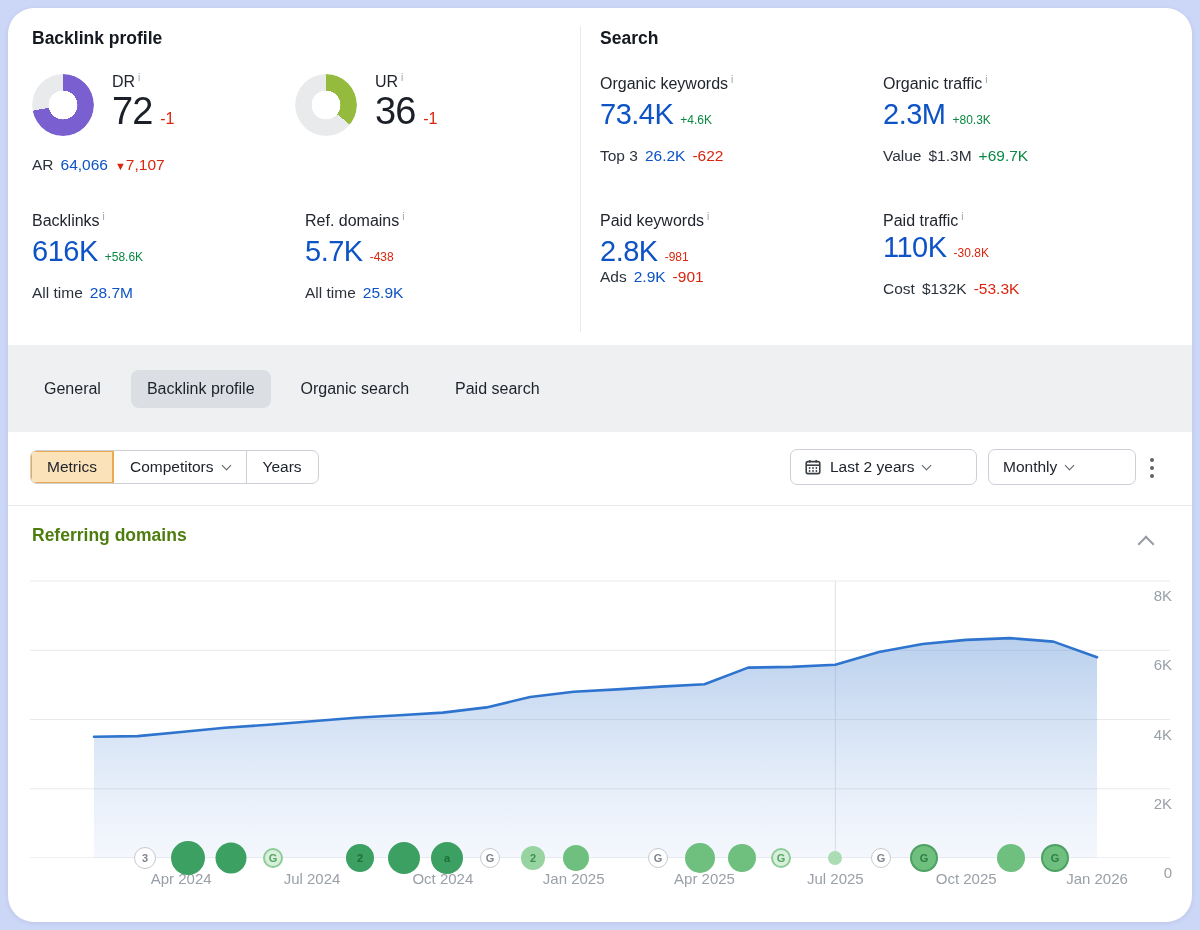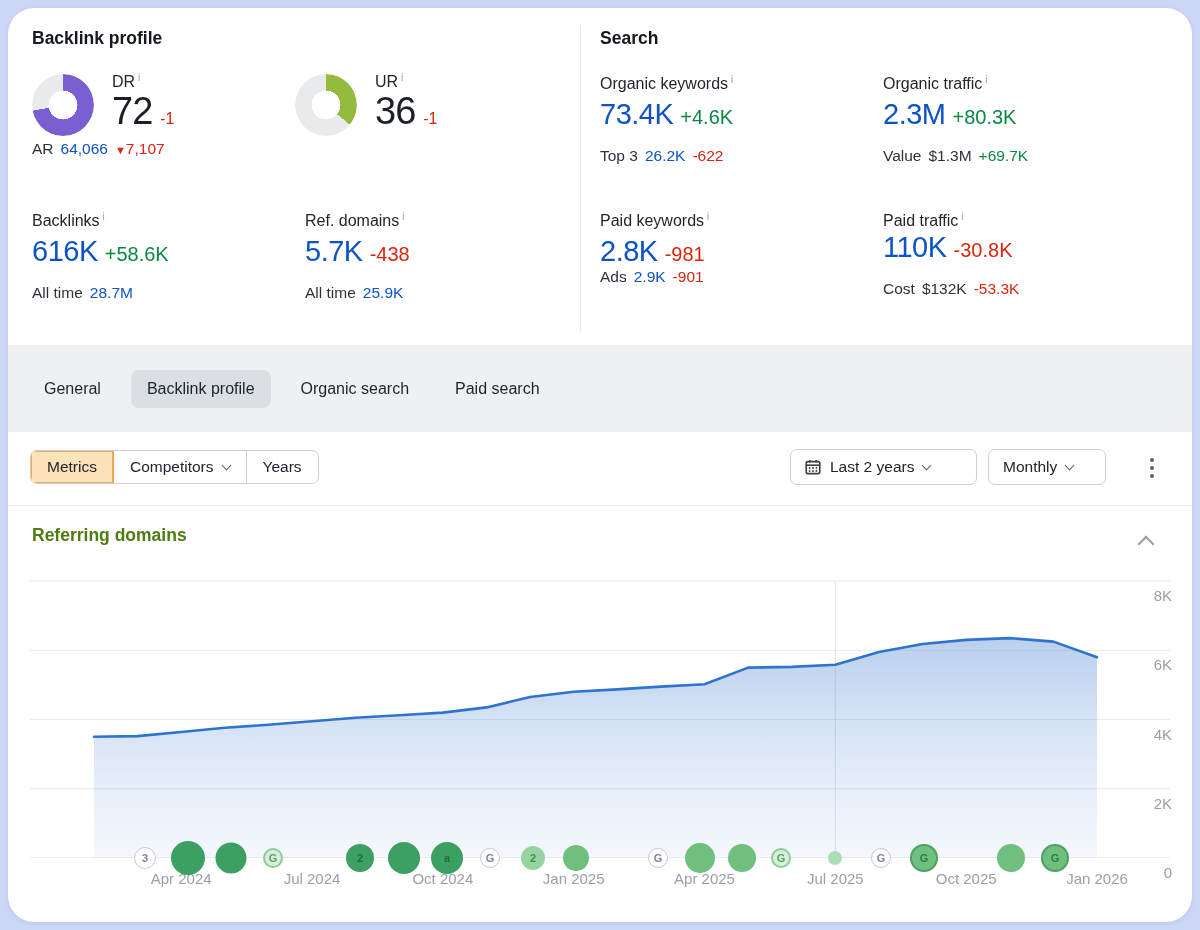--- a/index.html
+++ b/index.html
@@ -23,21 +23,21 @@
   .v-divider { position:absolute; width:1px; background:#e8e9eb; }
 
   .donut { width:62px; height:62px; border-radius:50%;
     -webkit-mask:radial-gradient(circle closest-side, transparent 46%, #000 47%);
     mask:radial-gradient(circle closest-side, transparent 46%, #000 47%); }
 
   .stat-label { font-size:16px; color:#21262e; }
   sup.info { font-size:10px; color:#9aa0a8; margin-left:3px; vertical-align:super; }
   .big-score { font-size:38px; color:#1b2028; line-height:40px; letter-spacing:-1px; }
   .metric-value { font-size:29px; color:#0d53c6; line-height:34px; letter-spacing:-0.5px; }
-  .delta { font-size:20px; margin-left:7px; }
+  .delta { font-size:12px; margin-left:7px; }
   .delta-lg { font-size:16px; margin-left:8px; }
   .green { color:#0a8843; }
   .red { color:#da250f; }
   .blue { color:#0d53c6; }
   .dark { color:#2c323c; }
   .sub-row { font-size:15.5px; color:#2c323c; }
   .sub-row span { margin-right:7px; }
   .tri { font-size:11px; }
 
   
@@ -90,21 +90,21 @@
   <div class="v-divider" style="left:572px;top:18px;height:306px;"></div>
 
   <div class="abs donut" id="dr-donut" style="left: 24px; top: 66px; background: conic-gradient(rgb(122, 95, 208) 0deg, rgb(122, 95, 208) 72%, rgb(233, 234, 236) 72%, rgb(233, 234, 236) 100%);"></div>
   <div class="abs" style="left:104px;top:64px;">
     <div class="stat-label"><span>DR</span><sup class="info">i</sup></div>
     <div style="display:flex;align-items:baseline;">
       <span class="big-score">72</span>
       <span class="delta-lg red">-1</span>
     </div>
   </div>
-  <div class="abs sub-row" style="left:24px;top:132px;">
+  <div class="abs sub-row" style="left:24px;top:148px;">
     <span>AR</span><span class="blue">64,066</span><span class="red"><i class="tri" style="font-style:normal;">▼</i><span>7,107</span></span>
   </div>
 
   <div class="abs donut" id="ur-donut" style="left: 287px; top: 66px; background: conic-gradient(rgb(148, 186, 62) 0deg, rgb(148, 186, 62) 36%, rgb(233, 234, 236) 36%, rgb(233, 234, 236) 100%);"></div>
   <div class="abs" style="left:367px;top:64px;">
     <div class="stat-label"><span>UR</span><sup class="info">i</sup></div>
     <div style="display:flex;align-items:baseline;">
       <span class="big-score">36</span>
       <span class="delta-lg red">-1</span>
     </div>
@@ -208,21 +208,21 @@
         <circle cx="8" cy="9" r="0.9" fill="#3b4046"></circle>
         <circle cx="11.4" cy="9" r="0.9" fill="#3b4046"></circle>
       <circle cx="4.6" cy="12" r="0.9" fill="#3b4046"></circle>
         <circle cx="8" cy="12" r="0.9" fill="#3b4046"></circle>
         <circle cx="11.4" cy="12" r="0.9" fill="#3b4046"></circle>
     </svg>
     <span>Last 2 years</span>
     <span class="chev"></span>
   </div>
 
-  <div class="btn" style="left:980px;width:118px;">
+  <div class="btn" style="left:980px;width:148px;">
     <span>Monthly</span>
     <span class="chev"></span>
   </div>
 
   <div class="kebab">
       <i></i>
       <i></i>
       <i></i>
     </div>
 

